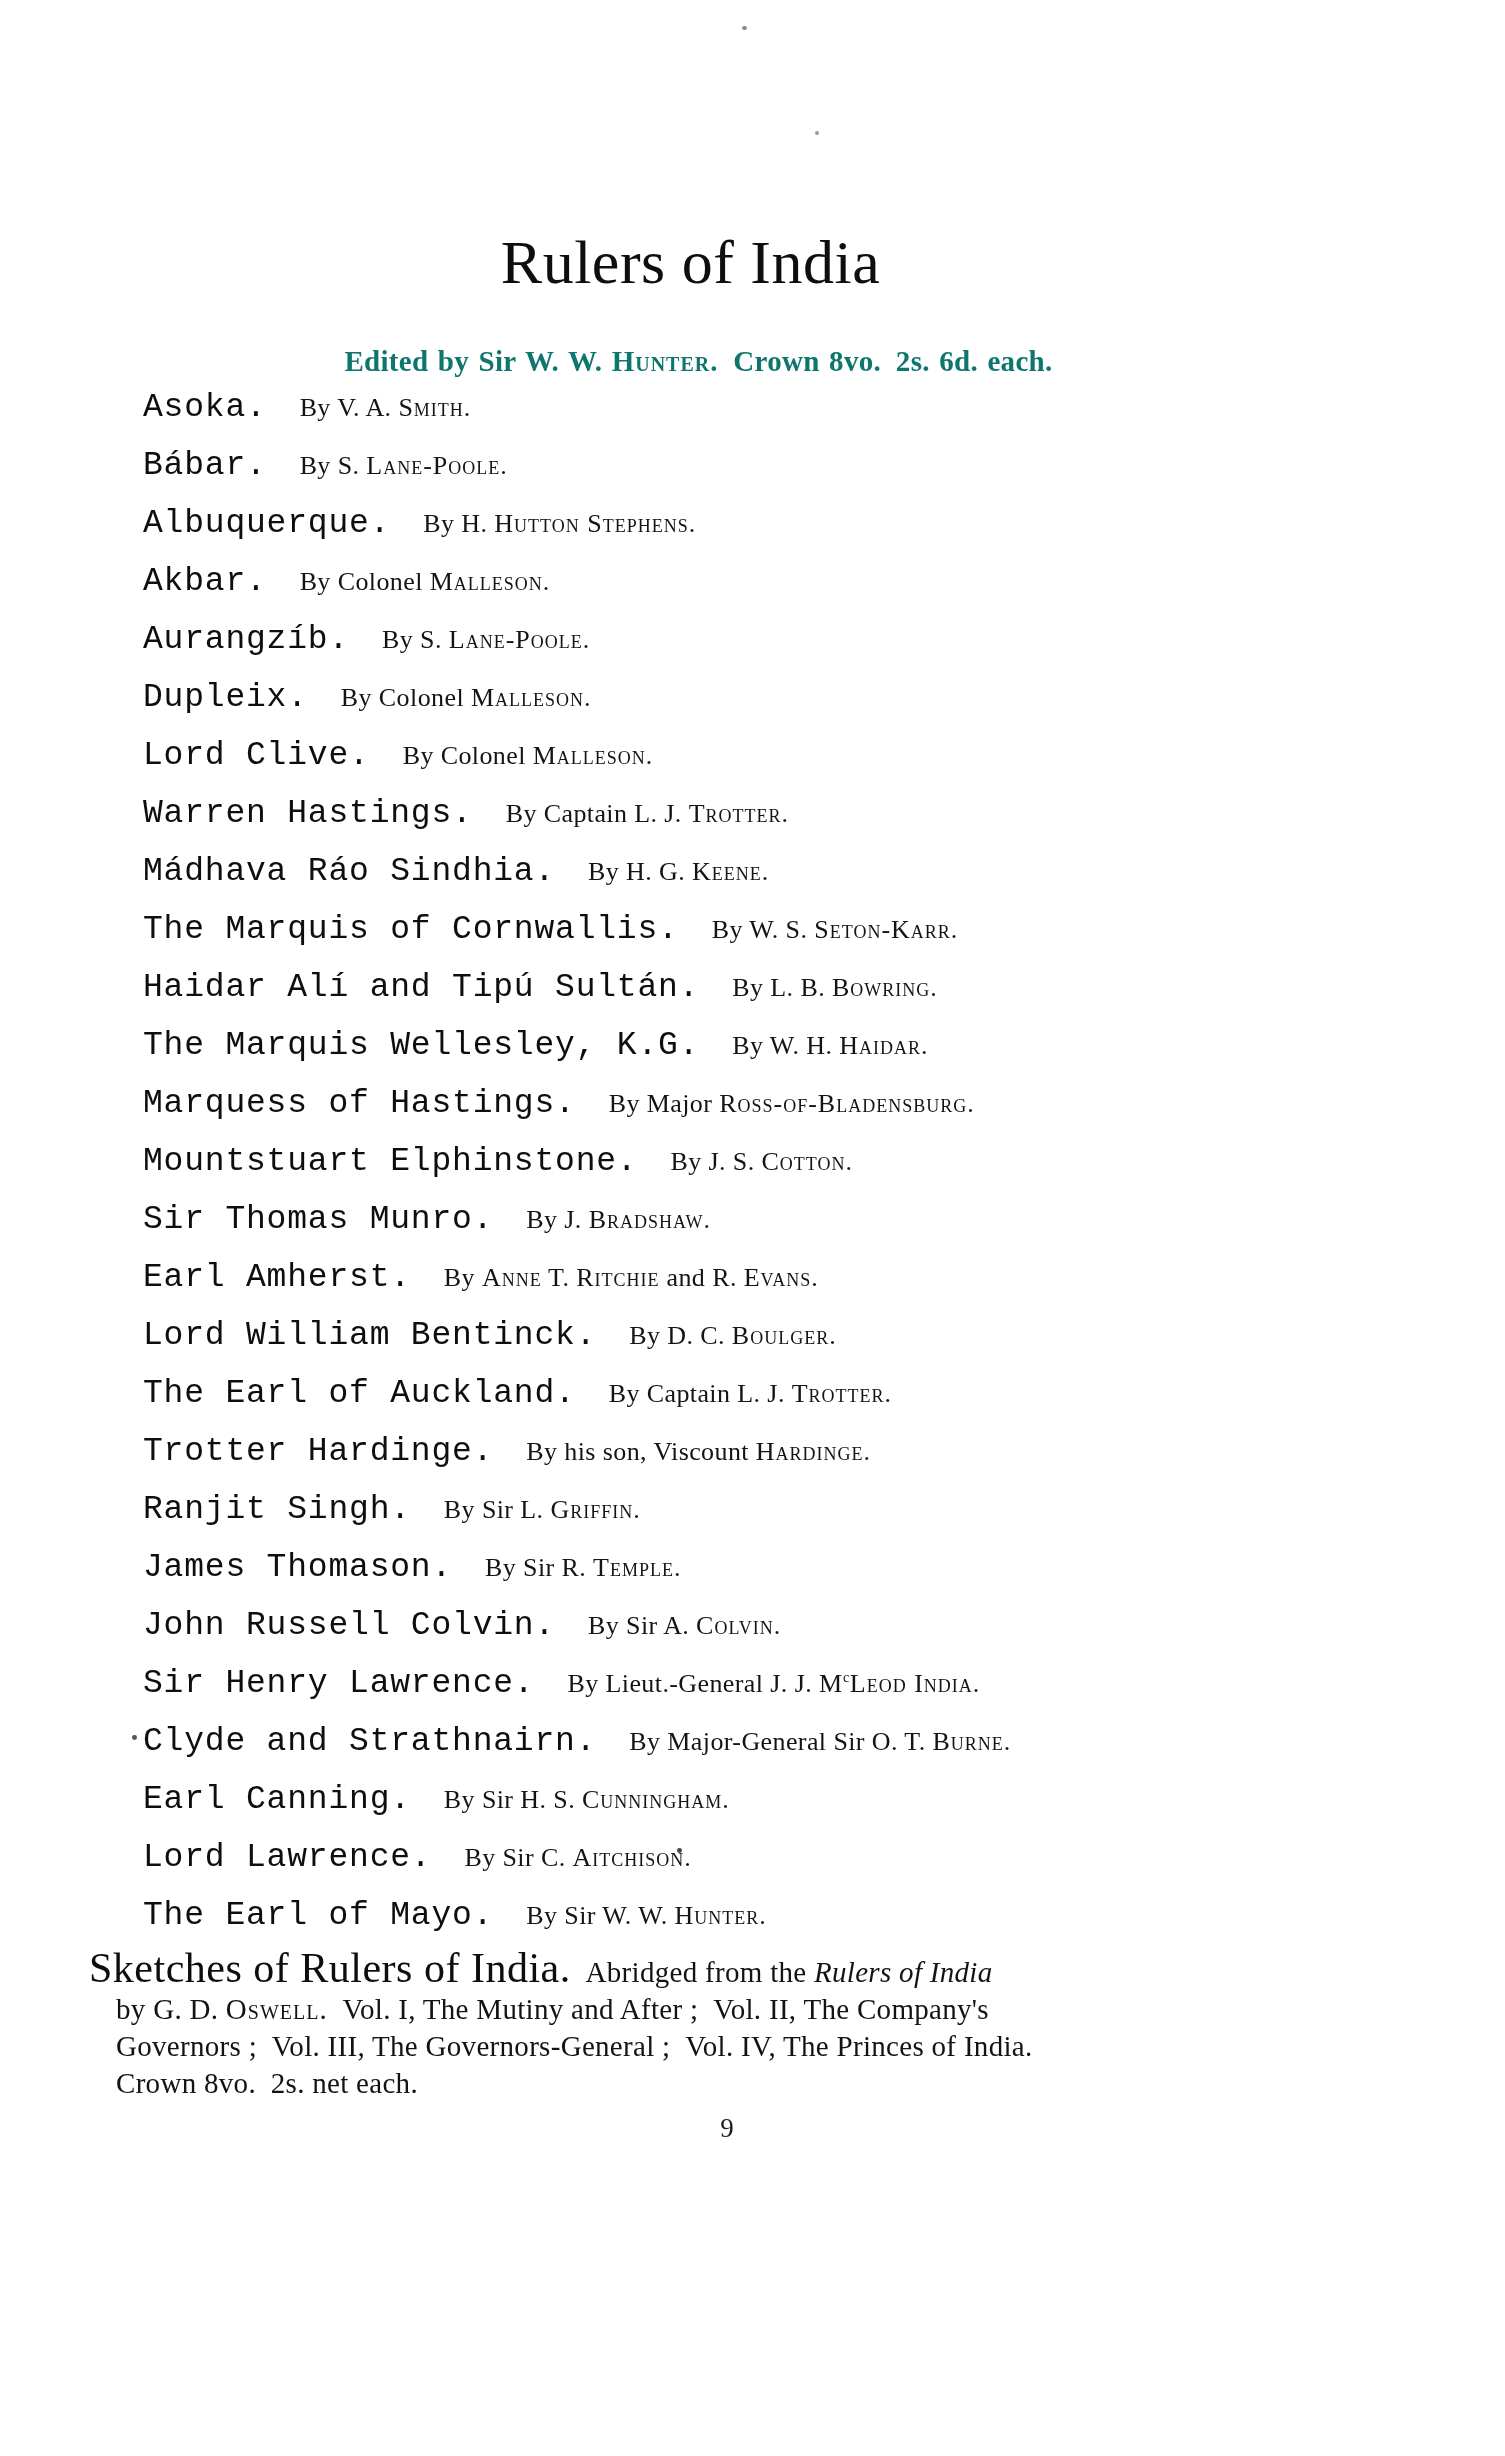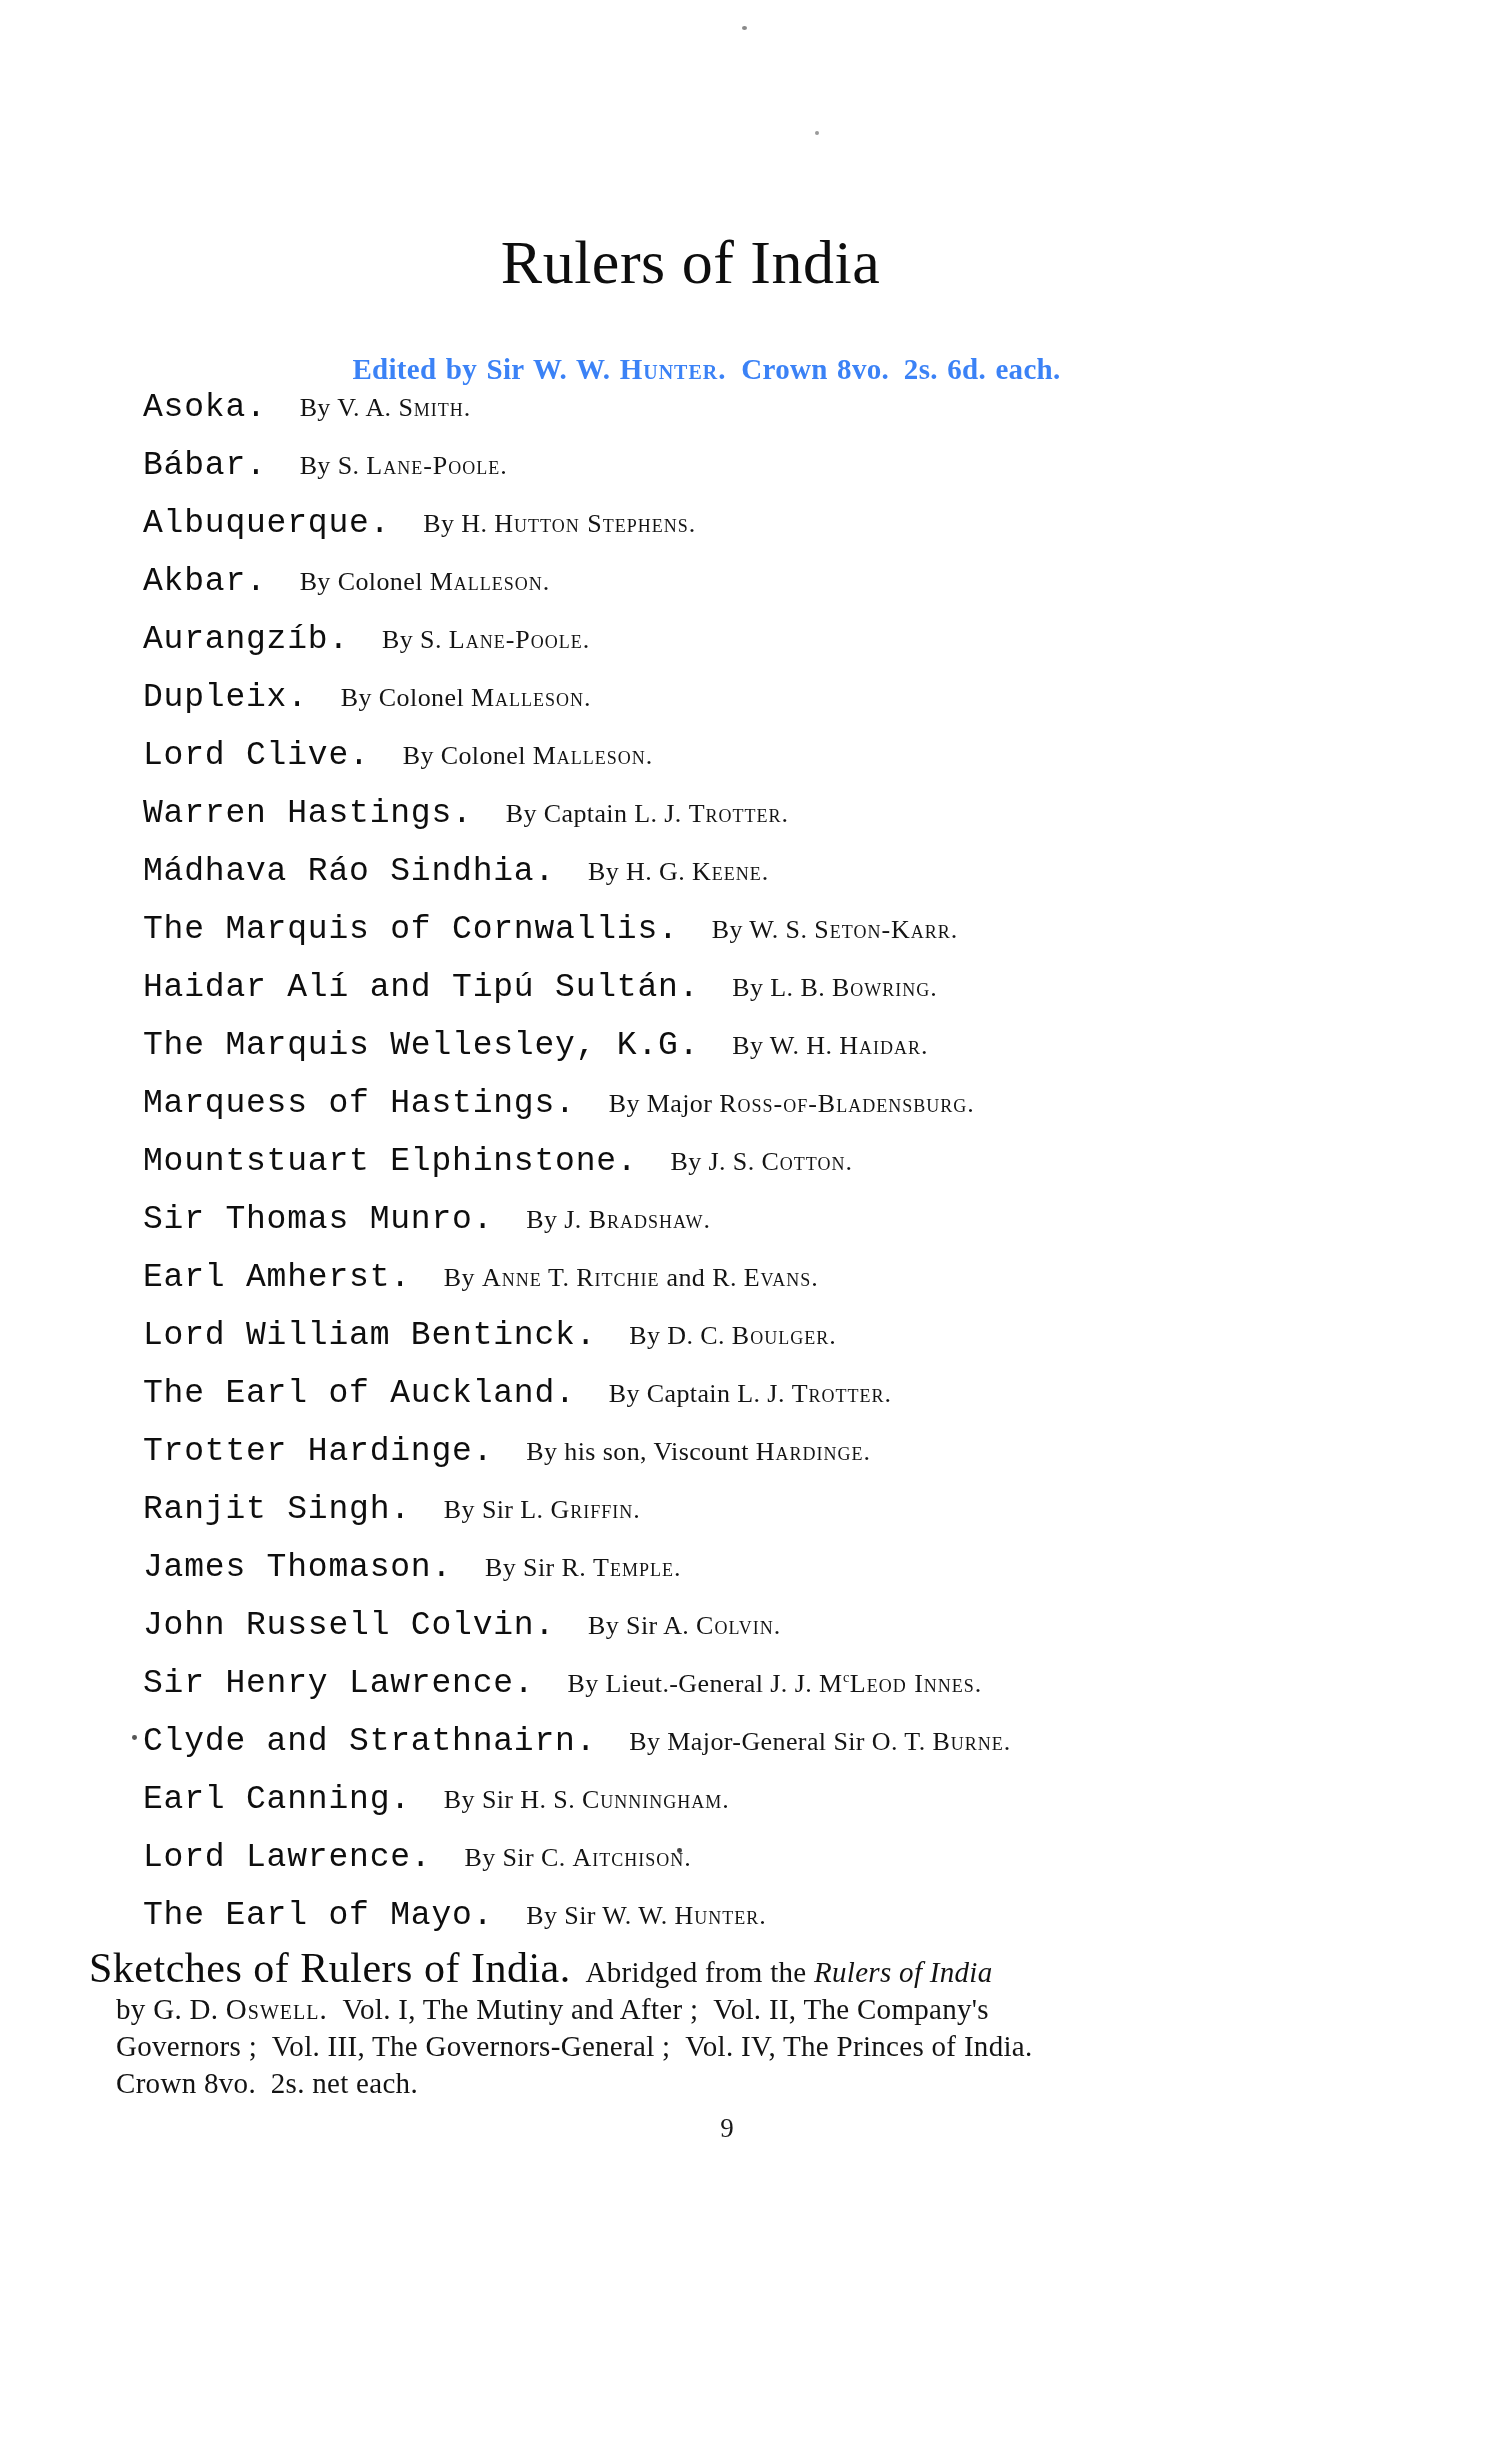--- a/index.html
+++ b/index.html
@@ -12,23 +12,23 @@
     overflow:hidden;
   }
   .main-title{
     position:absolute;top:228px;left:0;width:1381px;
     margin:0;text-align:center;
     font-size:62px;font-weight:normal;line-height:1.1;
     letter-spacing:0.5px;color:#0e0e0e;
   }
   .subtitle{
     position:absolute;top:337px;left:0;width:1381px;
-    margin:16px;text-align:center;
+    margin:8px;text-align:center;
     font-size:29px;font-weight:bold;letter-spacing:0.3px;word-spacing:1.9px;
-    color:#3b82f6;
+    color:#0f766e;
   }
   .book-list{
     position:absolute;top:380px;left:143px;
   }
   .entry{line-height:55px;white-space:nowrap;}
   .entry-title{font-size:33px;letter-spacing:0.8px;color:#0e0e0e;font-family:Liberation Mono, monospace;}
   .entry-author{font-size:26px;margin-left:33px;letter-spacing:0.4px;color:#141414;text-align:center;}
   .seg-n{}
   .seg-sc{font-variant:small-caps;letter-spacing:1px;}
   .seg-i{font-style:italic;}
@@ -77,21 +77,21 @@
       <div class="entry"><span class="entry-title">Marquess of Hastings.</span><span class="entry-author"><span class="seg-n">By Major </span><span class="seg-sc">Ross-of-Bladensburg.</span></span></div>
       <div class="entry"><span class="entry-title">Mountstuart Elphinstone.</span><span class="entry-author"><span class="seg-n">By J. S. </span><span class="seg-sc">Cotton.</span></span></div>
       <div class="entry"><span class="entry-title">Sir Thomas Munro.</span><span class="entry-author"><span class="seg-n">By J. </span><span class="seg-sc">Bradshaw.</span></span></div>
       <div class="entry"><span class="entry-title">Earl Amherst.</span><span class="entry-author"><span class="seg-n">By </span><span class="seg-sc">Anne</span><span class="seg-n"> T. </span><span class="seg-sc">Ritchie</span><span class="seg-n"> and R. </span><span class="seg-sc">Evans.</span></span></div>
       <div class="entry"><span class="entry-title">Lord William Bentinck.</span><span class="entry-author"><span class="seg-n">By D. C. </span><span class="seg-sc">Boulger.</span></span></div>
       <div class="entry"><span class="entry-title">The Earl of Auckland.</span><span class="entry-author"><span class="seg-n">By Captain L. J. </span><span class="seg-sc">Trotter.</span></span></div>
       <div class="entry"><span class="entry-title">Trotter Hardinge.</span><span class="entry-author"><span class="seg-n">By his son, Viscount </span><span class="seg-sc">Hardinge.</span></span></div>
       <div class="entry"><span class="entry-title">Ranjit Singh.</span><span class="entry-author"><span class="seg-n">By Sir L. </span><span class="seg-sc">Griffin.</span></span></div>
       <div class="entry"><span class="entry-title">James Thomason.</span><span class="entry-author"><span class="seg-n">By Sir R. </span><span class="seg-sc">Temple.</span></span></div>
       <div class="entry"><span class="entry-title">John Russell Colvin.</span><span class="entry-author"><span class="seg-n">By Sir A. </span><span class="seg-sc">Colvin.</span></span></div>
-      <div class="entry"><span class="entry-title">Sir Henry Lawrence.</span><span class="entry-author"><span class="seg-n">By Lieut.-General J. J. </span><span class="seg-sc">M</span><span class="seg-sup">c</span><span class="seg-sc">Leod Innes.</span></span></div>
+      <div class="entry"><span class="entry-title">Sir Henry Lawrence.</span><span class="entry-author"><span class="seg-n">By Lieut.-General J. J. </span><span class="seg-sc">M</span><span class="seg-sup">c</span><span class="seg-sc">Leod India.</span></span></div>
       <div class="entry"><span class="entry-title">Clyde and Strathnairn.</span><span class="entry-author"><span class="seg-n">By Major-General Sir O. T. </span><span class="seg-sc">Burne.</span></span></div>
       <div class="entry"><span class="entry-title">Earl Canning.</span><span class="entry-author"><span class="seg-n">By Sir H. S. </span><span class="seg-sc">Cunningham.</span></span></div>
       <div class="entry"><span class="entry-title">Lord Lawrence.</span><span class="entry-author"><span class="seg-n">By Sir C. </span><span class="seg-sc">Aitchison.</span></span></div>
       <div class="entry"><span class="entry-title">The Earl of Mayo.</span><span class="entry-author"><span class="seg-n">By Sir W. W. </span><span class="seg-sc">Hunter.</span></span></div>
     </div>
 
   <p class="footer-para"><span class="seg-lead">Sketches of Rulers of India.</span><span class="seg-n"> Abridged from the </span><span class="seg-i">Rulers of India</span><br><span class="seg-n">by G. D. </span><span class="seg-sc">Oswell.</span><span class="seg-n"> Vol. I, The Mutiny and After ; Vol. II, The Company's</span><br><span class="seg-n">Governors ; Vol. III, The Governors-General ; Vol. IV, The Princes of India.</span><br><span class="seg-n">Crown 8vo. 2s. net each.</span></p>
 
   <div class="page-number">9</div>
 

